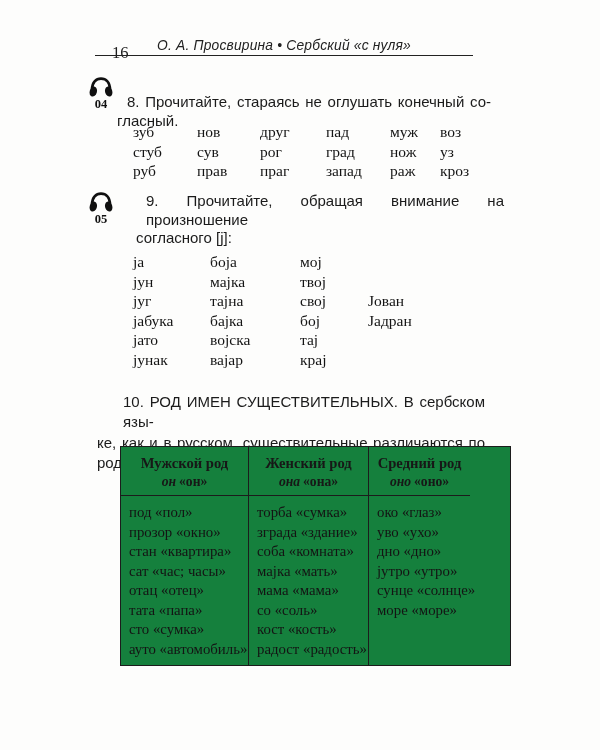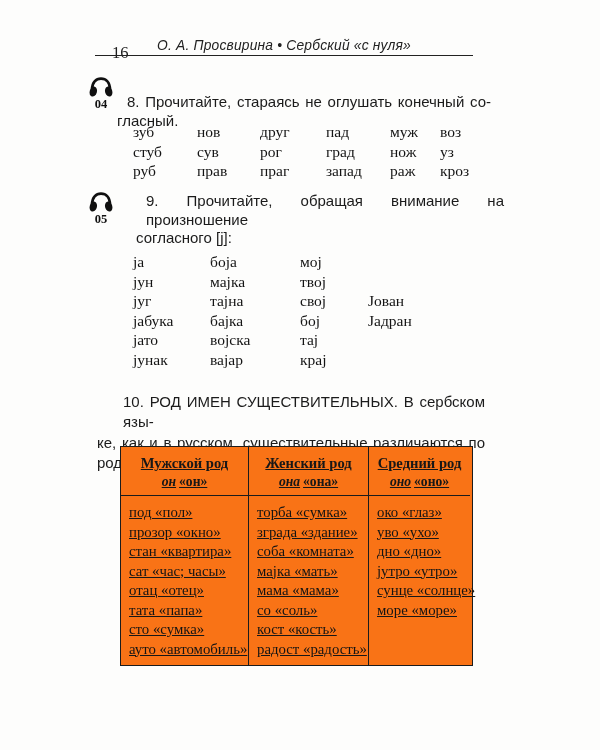--- a/index.html
+++ b/index.html
@@ -34,24 +34,23 @@
   .ind10 { padding-left:10px; }
   .ind26 { padding-left:26px; }
 
   
   .words { position:absolute; display:grid; font-size:15.5px; line-height:19.6px; color:#141414; }
   .words8 { left:133px; top:122px; grid-template-columns:64px 63px 66px 64px 50px 42px; }
   .words9 { left:133px; top:252px; grid-template-columns:77px 90px 68px 70px; }
 
   
   .gtable {
-    position:absolute; left:120px; top:446px; width:353px; box-sizing:border-box;
+    position:absolute; left:120px; top:446px; width:391px; box-sizing:border-box;
     border:1.7px solid #1c1c1c; display:grid; grid-template-columns:127px 120px 102px;
-    background:#f97316;
-    text-decoration:underline;
+    background:#15803d;
   }
   .th { text-align:center; padding:7px 0 5px; border-bottom:1.7px solid #1c1c1c; }
   .th .t1 { font-weight:bold; font-size:14.6px; line-height:18px; }
   .th .t2 { font-weight:bold; font-size:13.6px; line-height:17px; margin-top:1px; }
   .pron { font-style:italic; margin-right:3px;text-align:right; }
   .csep { border-left:1.7px solid #1c1c1c; }
   .tb { padding:7px 0 6px 8px; font-size:14.8px; line-height:19.5px; white-space:nowrap; color:#141414; }
 </style>
 </head>
 <body>

